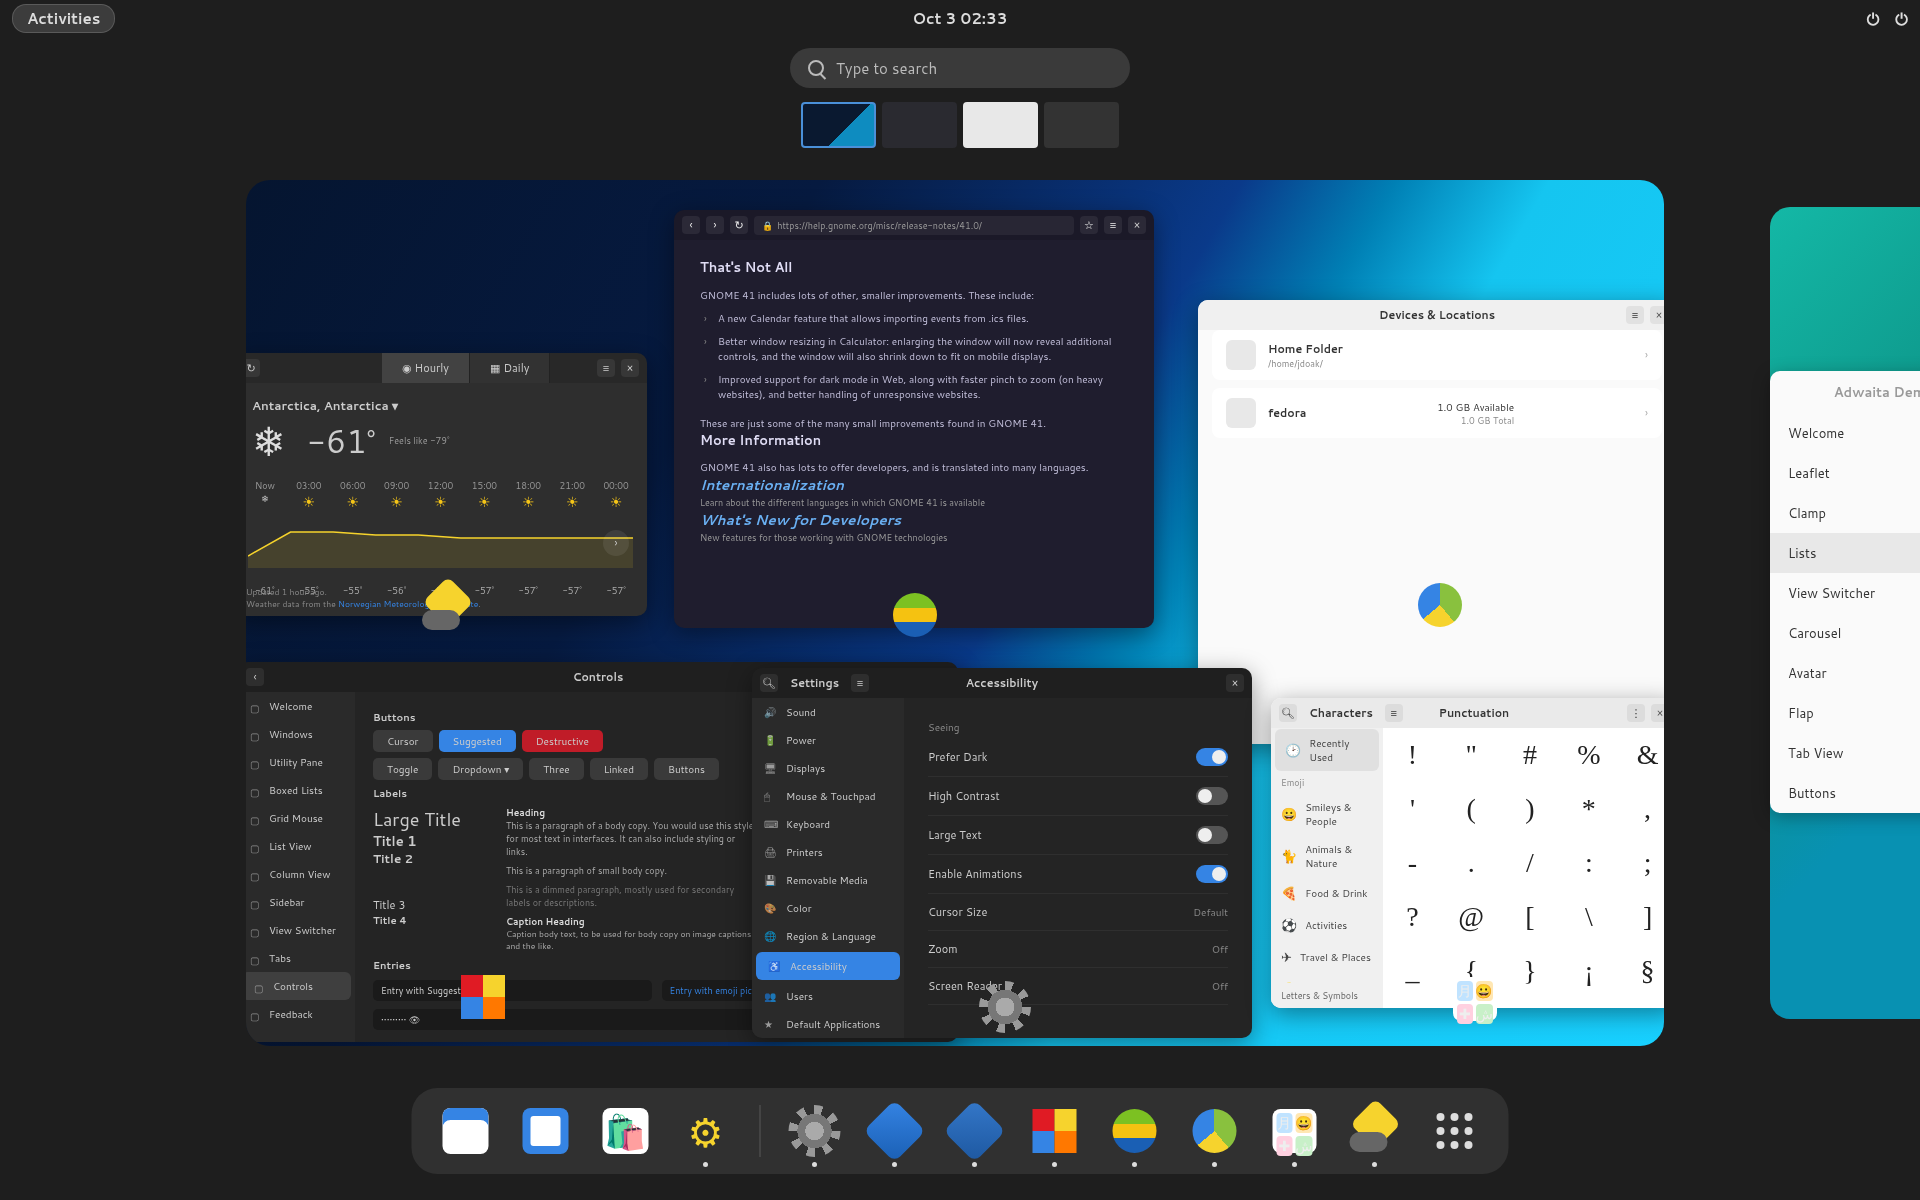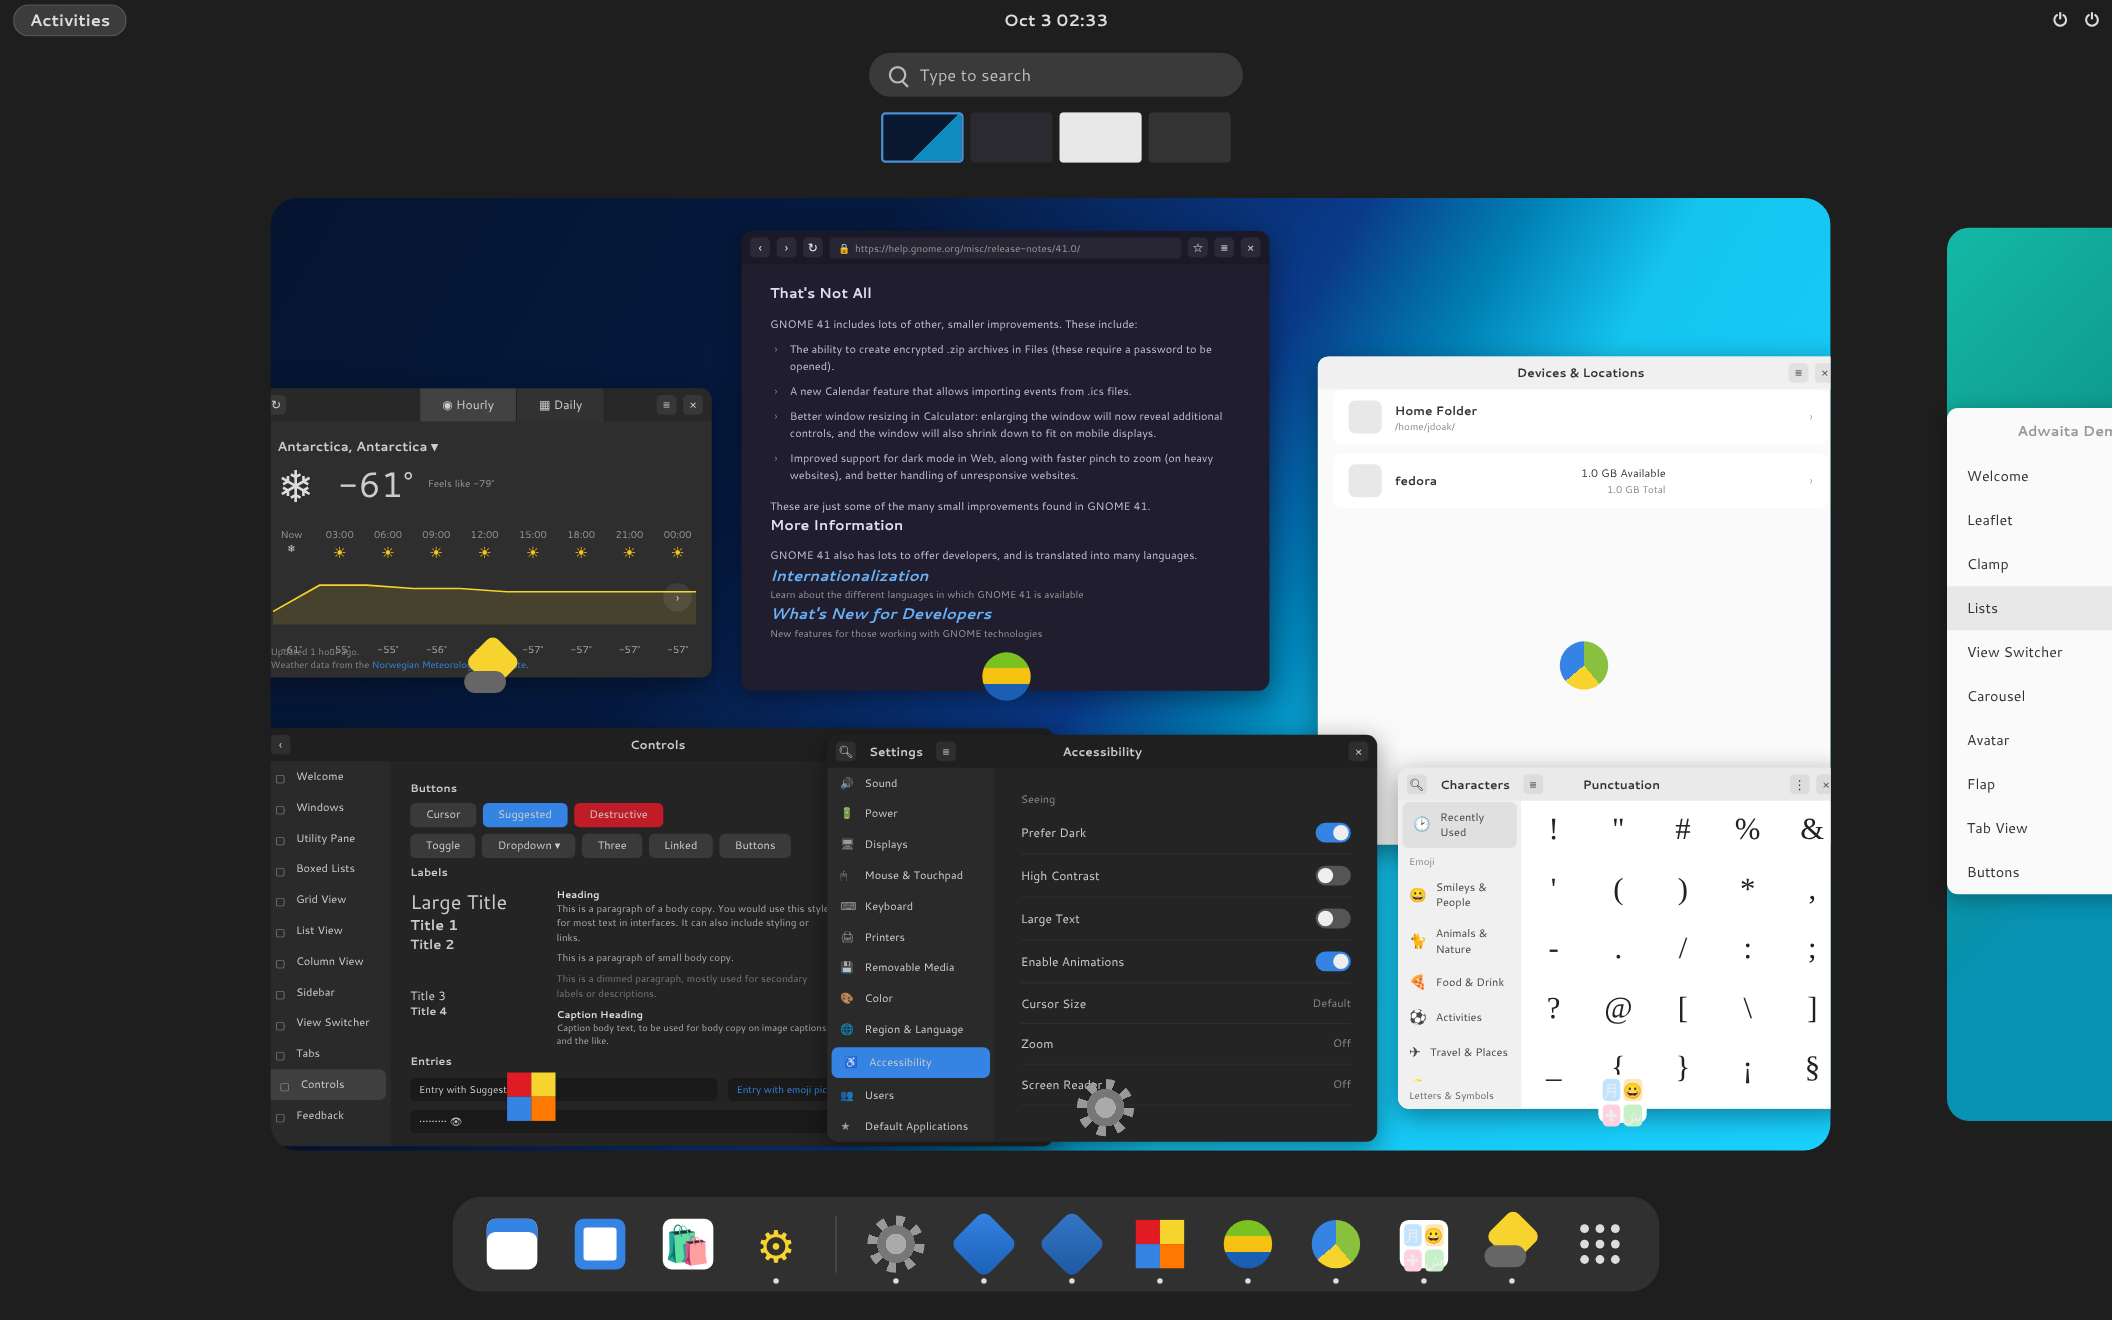--- a/index.html
+++ b/index.html
@@ -114,21 +114,21 @@
 .browser .addr{flex:1;background:rgba(255,255,255,0.06);border-radius:4px;padding:3px 8px;font-size:9px;color:#999;display:flex;align-items:center;gap:4px;}
 .browser .page{padding:18px 26px;font-size:10px;color:#c0bdd8;line-height:1.5;}
 .browser h3{font-size:13px;color:#e0ddf5;margin-bottom:10px;font-weight:700;}
 .browser ul{list-style:none;margin:8px 0 14px;}
 .browser li{padding-left:18px;position:relative;margin-bottom:8px;font-size:10px;}
 .browser li::before{content:"›";position:absolute;left:4px;color:#888;}
 .browser .linkh{color:#6ab0f3;font-weight:600;font-size:14px;font-style:italic;}
 .browser .subp{font-size:9px;color:#999;}
 
 
-.disks{left:952px;top:144px;width:478px;height:444px;}
+.disks{left:952px;top:120px;width:478px;height:444px;}
 .disks .row{display:flex;align-items:center;padding:10px 14px;background:#fff;border-radius:8px;margin:0 14px 8px;gap:12px;font-size:11px;}
 .disks .diskico{width:30px;height:30px;background:#e8e8e8;border-radius:6px;}
 .disks .row .title{font-weight:600;font-size:11px;}
 .disks .row .sub{font-size:9px;color:#888;}
 .disks .section-label{font-size:11px;color:#666;padding:8px 18px;font-weight:600;}
 .chev{color:#aaa;margin-left:auto;}
 
 
 .controls{left:-8px;top:482px;width:720px;height:380px;}
 .controls .sidebar{position:absolute;left:0;top:30px;bottom:0;width:117px;background:#2a2a2a;font-size:10px;}
@@ -340,21 +340,20 @@
       <div class="tb-btn">↻</div>
       <div class="addr">🔒 <span>https://help.gnome.org/misc/release-notes/41.0/</span></div>
       <div class="tb-btn">☆</div>
       <div class="tb-btn">≡</div>
       <div class="tb-btn close-x">×</div>
     </div>
     <div class="page">
       <h3>That's Not All</h3>
       <p>GNOME 41 includes lots of other, smaller improvements. These include:</p>
       <ul id="browser-items">
-          <li>The ability to create encrypted .zip archives in Files (these require a password to be opened).</li>
           <li>A new Calendar feature that allows importing events from .ics files.</li>
           <li>Better window resizing in Calculator: enlarging the window will now reveal additional controls, and the window will also shrink down to fit on mobile displays.</li>
           <li>Improved support for dark mode in Web, along with faster pinch to zoom (on heavy websites), and better handling of unresponsive websites.</li>
         </ul>
       <p>These are just some of the many small improvements found in GNOME 41.</p>
       <h3>More Information</h3>
       <p>GNOME 41 also has lots to offer developers, and is translated into many languages.</p>
       <div class="linkh">Internationalization</div>
       <div class="subp">Learn about the different languages in which GNOME 41 is available</div>
       <div class="linkh">What's New for Developers</div>
@@ -417,21 +416,21 @@
         <div class="sb-item">
           <span class="sb-ico">▢</span>
           <span>Utility Pane</span>
         </div>
         <div class="sb-item">
           <span class="sb-ico">▢</span>
           <span>Boxed Lists</span>
         </div>
         <div class="sb-item">
           <span class="sb-ico">▢</span>
-          <span>Grid View</span>
+          <span>Grid Mouse</span>
         </div>
         <div class="sb-item">
           <span class="sb-ico">▢</span>
           <span>List View</span>
         </div>
         <div class="sb-item">
           <span class="sb-ico">▢</span>
           <span>Column View</span>
         </div>
         <div class="sb-item">

